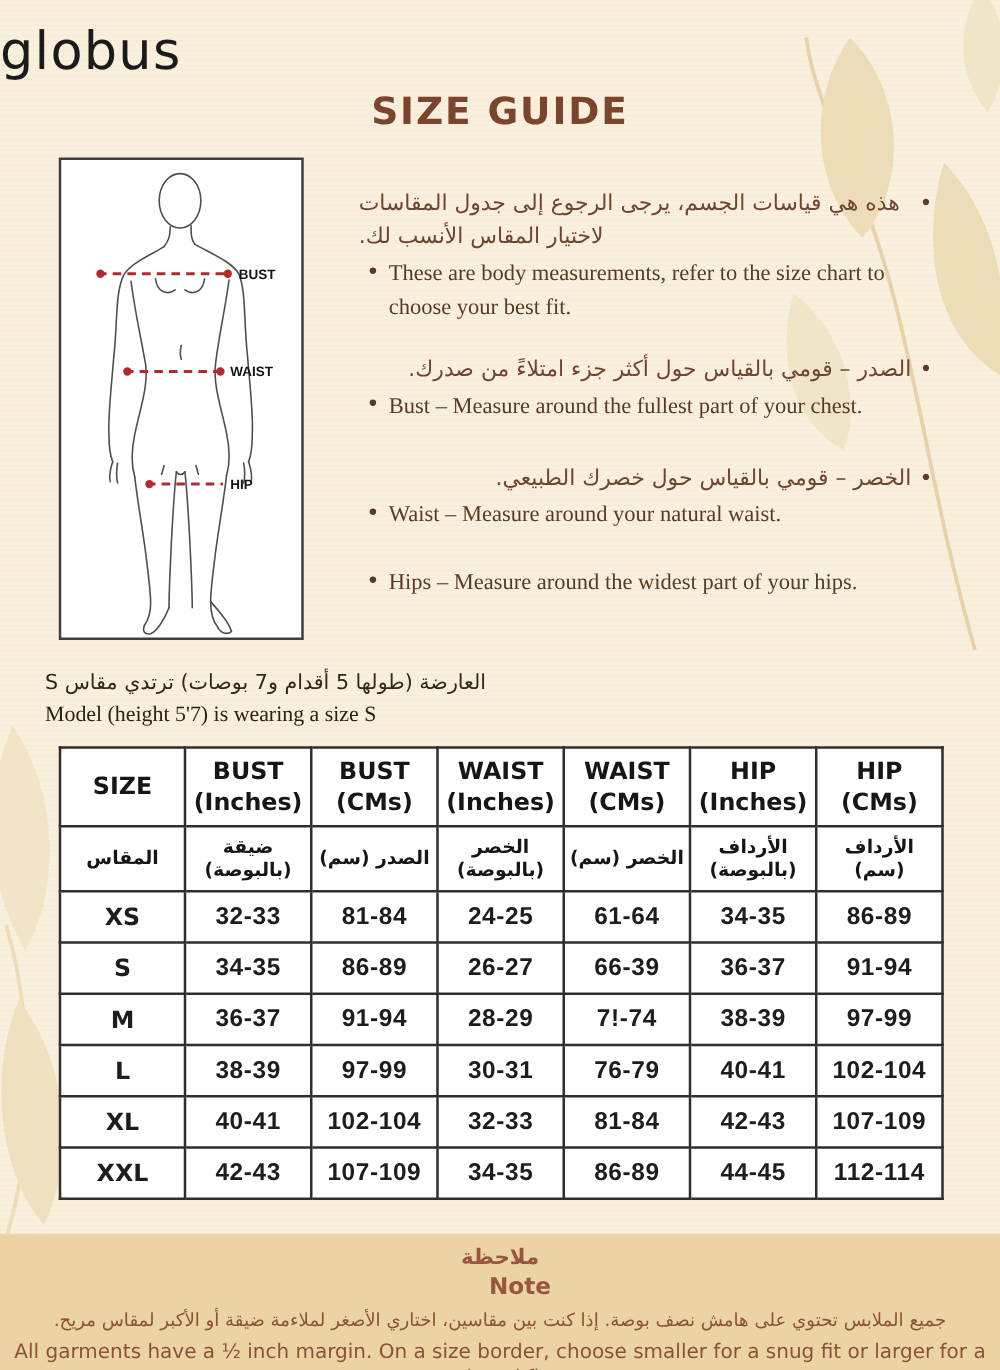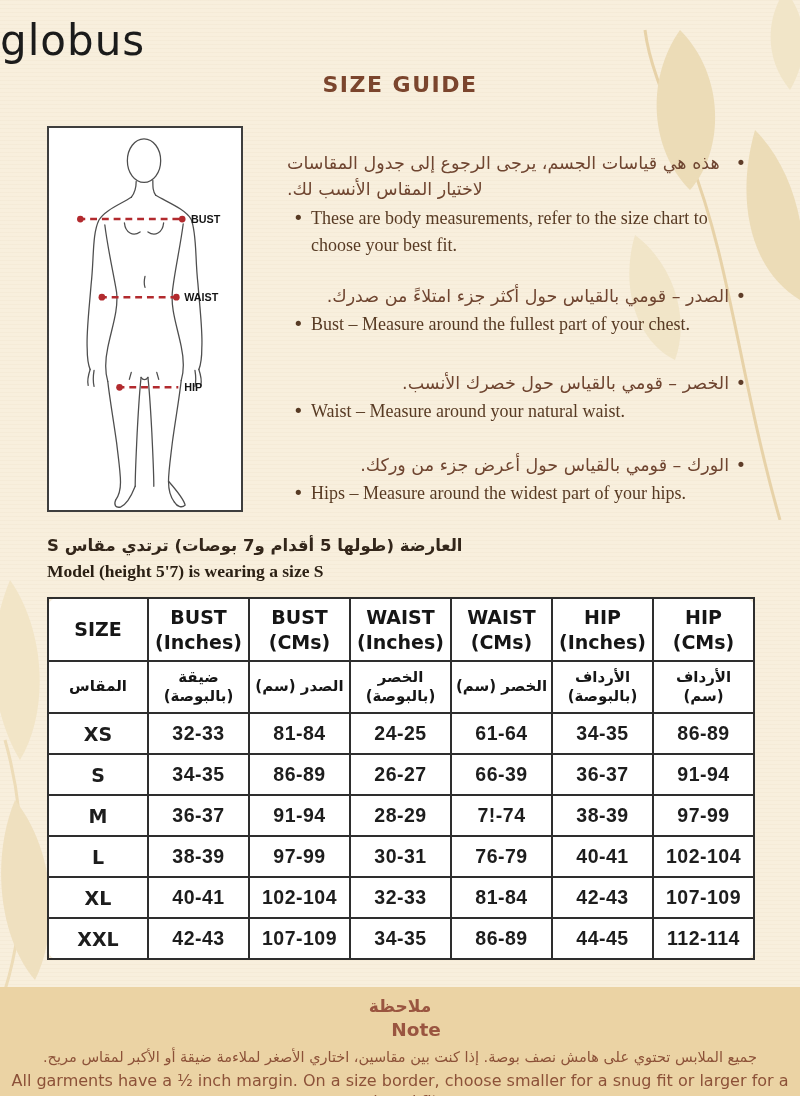--- a/index.html
+++ b/index.html
@@ -6,39 +6,39 @@
   .page{
     position:relative;width:800px;height:1096px;overflow:hidden;
     background:#f8efdd;
     background-image:repeating-linear-gradient(180deg, rgba(205,182,140,0.07) 0 1px, transparent 1px 4px);
     font-family:"DejaVu Sans", sans-serif;
   }
   .abs{position:absolute;}
   .deco{position:absolute;pointer-events:none;}
   
   .logo{top:18px;left:0;width:100%;font-size:42px;font-weight:500;color:#1b1b1b;letter-spacing:1px;line-height:1.1;}
-  .title{top:72px;left:0;width:100%;text-align:center;font-size:22px;font-weight:700;color:#7b452d;letter-spacing:1.5px;}
+  .title{top:72px;left:0;width:100%;text-align:center;font-size:30px;font-weight:700;color:#7b452d;letter-spacing:1.5px;}
   
   .figure-box{left:47px;top:126px;width:196px;height:386px;background:#ffffff;border:2px solid #3e3e3e;box-sizing:border-box;}
   .figure-box svg{display:block;width:100%;height:100%;}
   .sketch{fill:none;stroke:#4e4e4e;stroke-width:1.3;stroke-linecap:round;}
   .mline{stroke:#b22a2e;stroke-width:2.4;stroke-dasharray:7 5;}
   .mdot{fill:#b22a2e;}
   .mlabel{font-family:"Liberation Sans", sans-serif;font-size:11px;font-weight:700;fill:#141414;}
   
   .bullets{left:287px;top:150px;width:464px;}
   .b{position:relative;line-height:1.5;}
   .b-ar{direction:rtl;text-align:right;font-size:17.5px;color:#6f4530;padding-right:22px;margin-bottom:2px;}
   .b-ar::before{content:"•";position:absolute;right:5px;top:0;color:#5e3c28;}
   .b-ar.wrapl{text-align:left;}
   .b-en{font-family:"Liberation Serif", serif;font-size:18px;color:#573a23;padding-left:24px;}
   .b-en::before{content:"•";position:absolute;left:6px;top:-1px;color:#573a23;font-family:"DejaVu Sans", sans-serif;}
   .grp1{margin-bottom:24px;} .grp2{margin-bottom:32px;} .grp3{margin-bottom:27px;}
   
-  .model{left:47px;top:533px;width:560px;font-weight:bold;}
+  .model{left:36px;top:533px;width:560px;}
   .model-ar{direction:rtl;text-align:left;font-size:16.5px;color:#33261a;line-height:1.55;}
   .model-en{font-family:"Liberation Serif", serif;font-size:17.5px;color:#2b2014;line-height:1.45;}
   
   table.size-table{position:absolute;left:47px;top:597px;width:708px;border-collapse:collapse;table-layout:fixed;background:#ffffff;border-radius:13px;}
   table.size-table td{border:2px solid #2e2e2e;text-align:center;vertical-align:middle;padding:0;color:#161616;}
   tr.h-en{height:63px;} tr.h-en td{font-size:19px;font-weight:700;line-height:1.28;}
   tr.h-ar{height:52px;} tr.h-ar td{direction:rtl;font-size:15px;font-weight:700;line-height:1.3;}
   tr.data{height:41px;} tr.data td{font-family:"Liberation Sans", sans-serif;font-size:19.5px;font-weight:700;letter-spacing:0.5px;color:#1d1d1d;}
   tr.data td.size{font-family:"DejaVu Sans", sans-serif;font-size:19px;font-weight:700;letter-spacing:0;}
   .l{display:block;}
@@ -117,25 +117,24 @@
   <div class="abs bullets">
     <div class="grp1">
       <div class="b b-ar wrapl">هذه هي قياسات الجسم، يرجى الرجوع إلى جدول المقاسات لاختيار المقاس الأنسب لك.</div>
       <div class="b b-en">These are body measurements, refer to the size chart to choose your best fit.</div>
     </div>
     <div class="grp2">
       <div class="b b-ar">الصدر – قومي بالقياس حول أكثر جزء امتلاءً من صدرك.</div>
       <div class="b b-en">Bust – Measure around the fullest part of your chest.</div>
     </div>
     <div class="grp3">
-      <div class="b b-ar">الخصر – قومي بالقياس حول خصرك الأنسب.</div>
+      <div class="b b-ar">الخصر – قومي بالقياس حول خصرك الطبيعي.</div>
       <div class="b b-en">Waist – Measure around your natural waist.</div>
     </div>
     <div>
-      <div class="b b-ar">الورك – قومي بالقياس حول أعرض جزء من وركك.</div>
       <div class="b b-en">Hips – Measure around the widest part of your hips.</div>
     </div>
   </div>
 
   <div class="abs model">
     <div class="model-ar">العارضة (طولها 5 أقدام و7 بوصات) ترتدي مقاس S</div>
     <div class="model-en">Model (height 5'7) is wearing a size S</div>
   </div>
 
   <table class="size-table">

